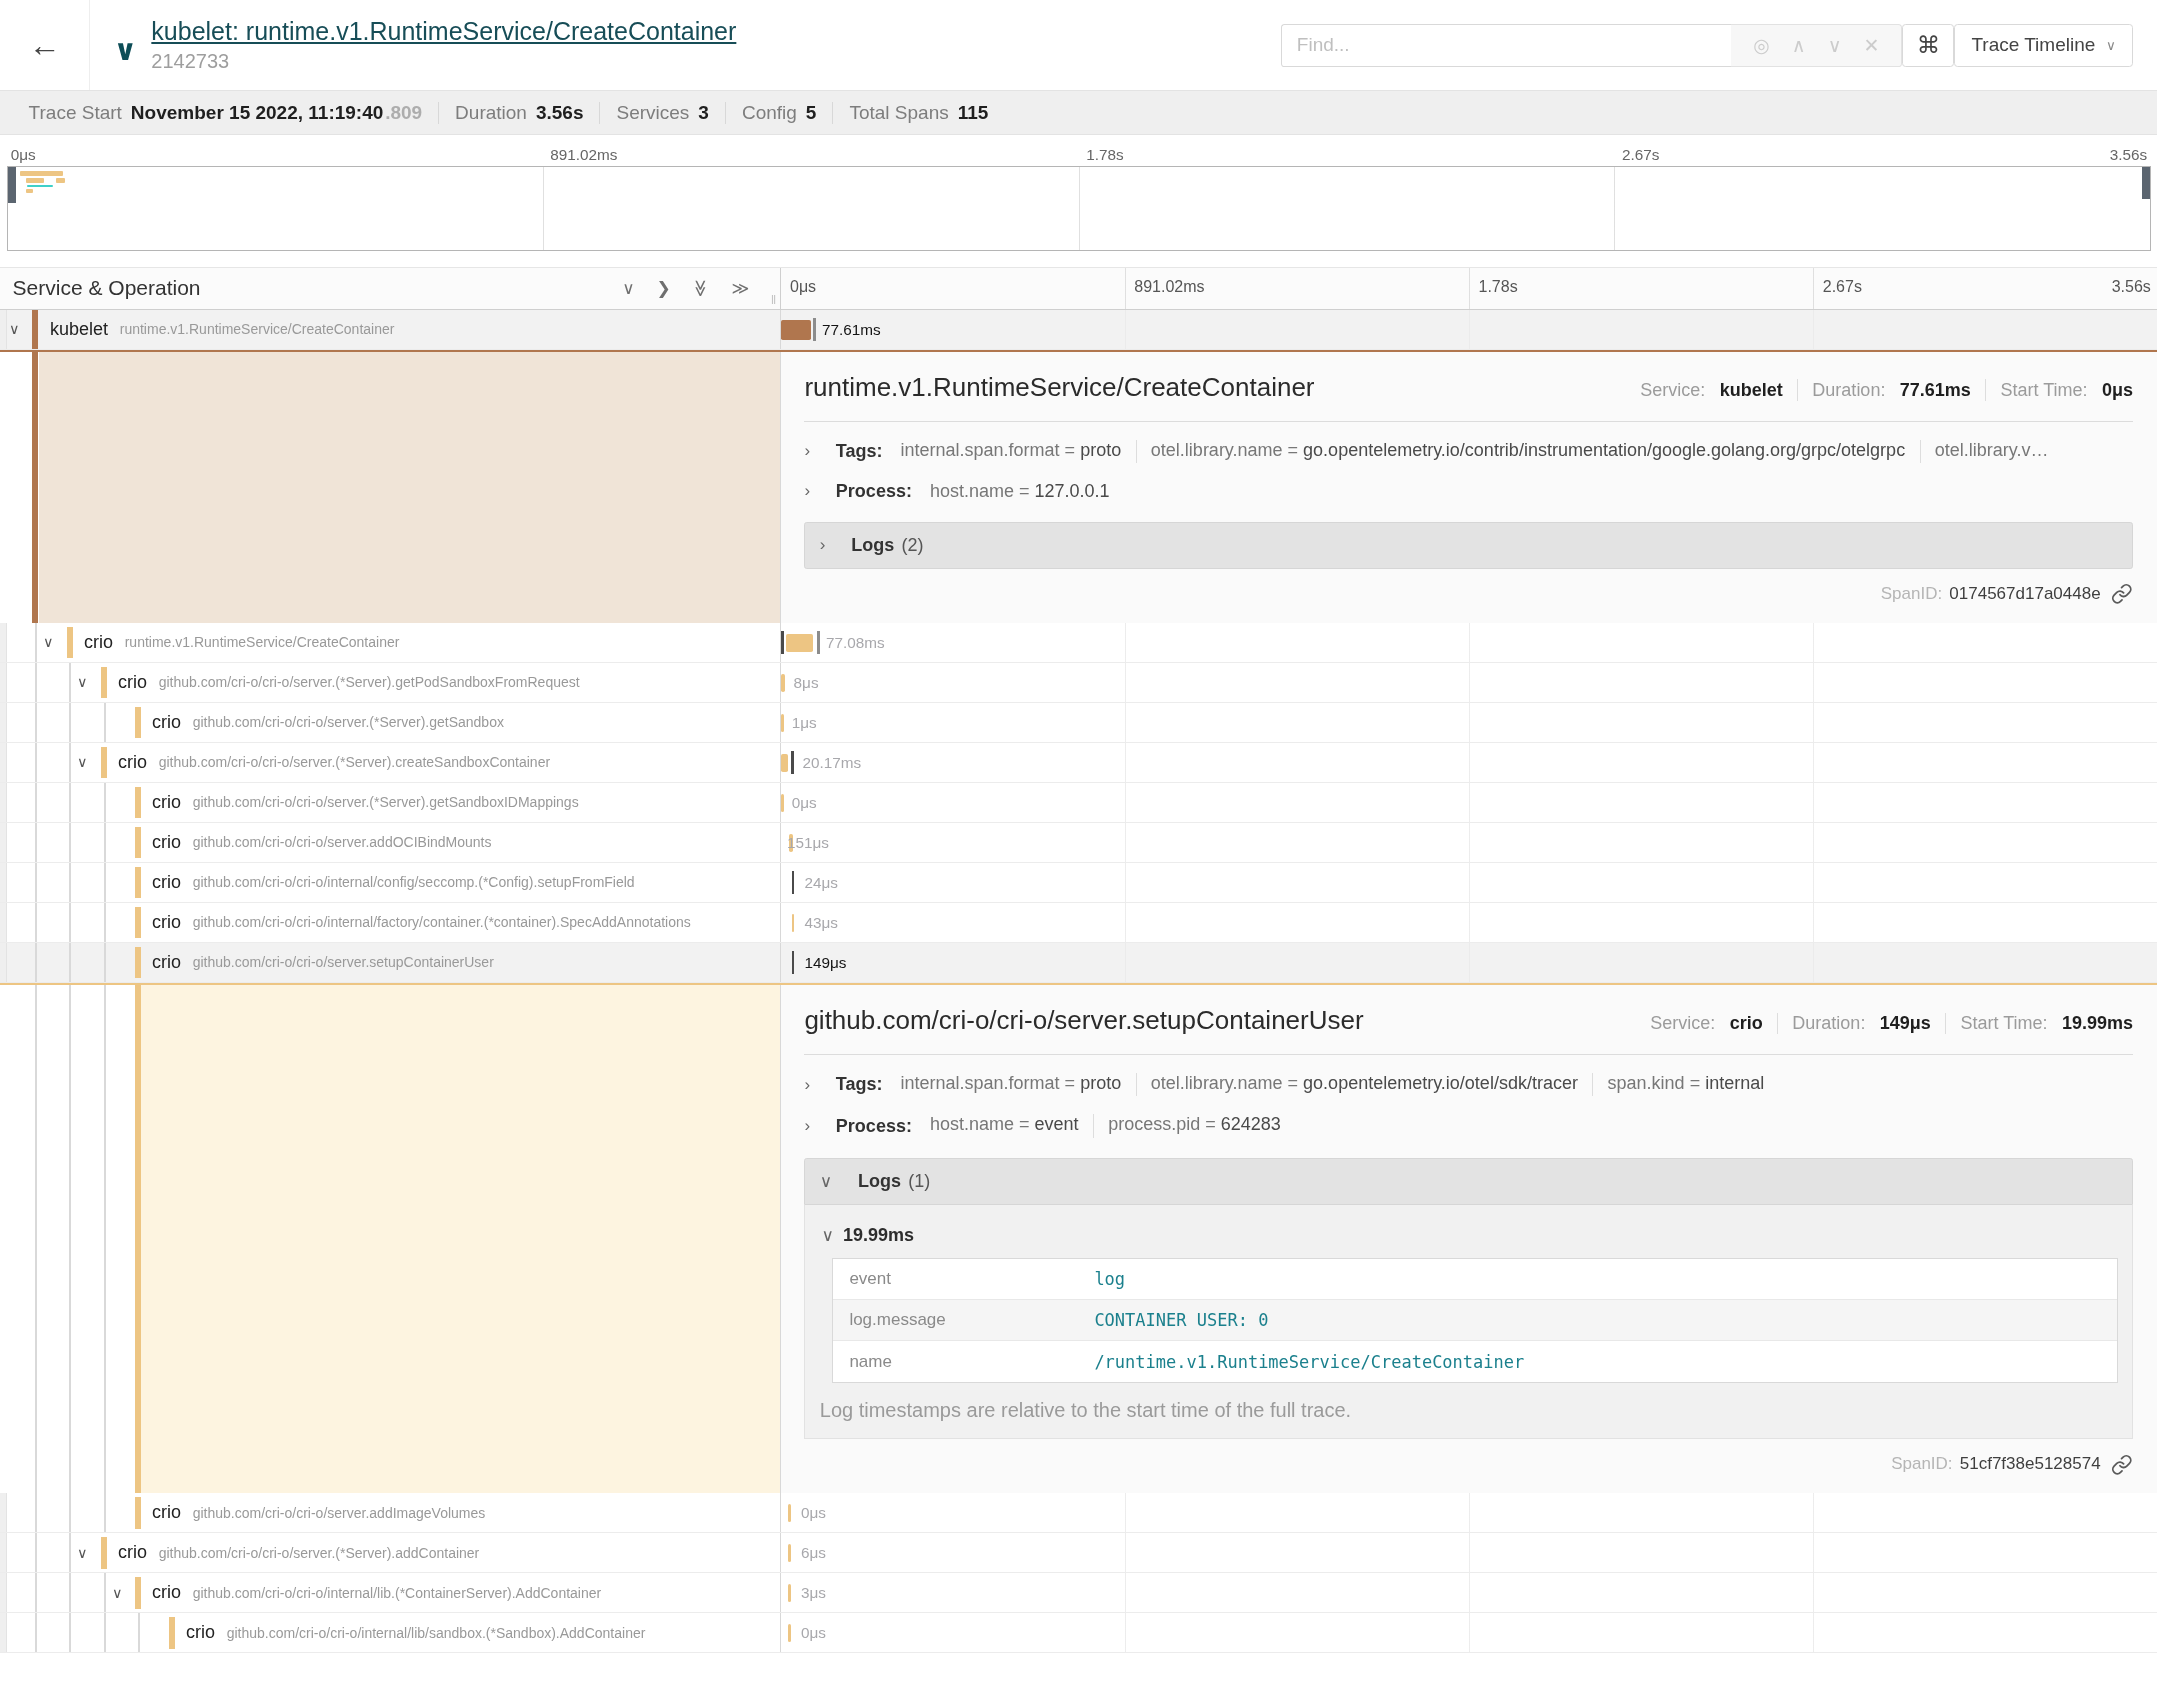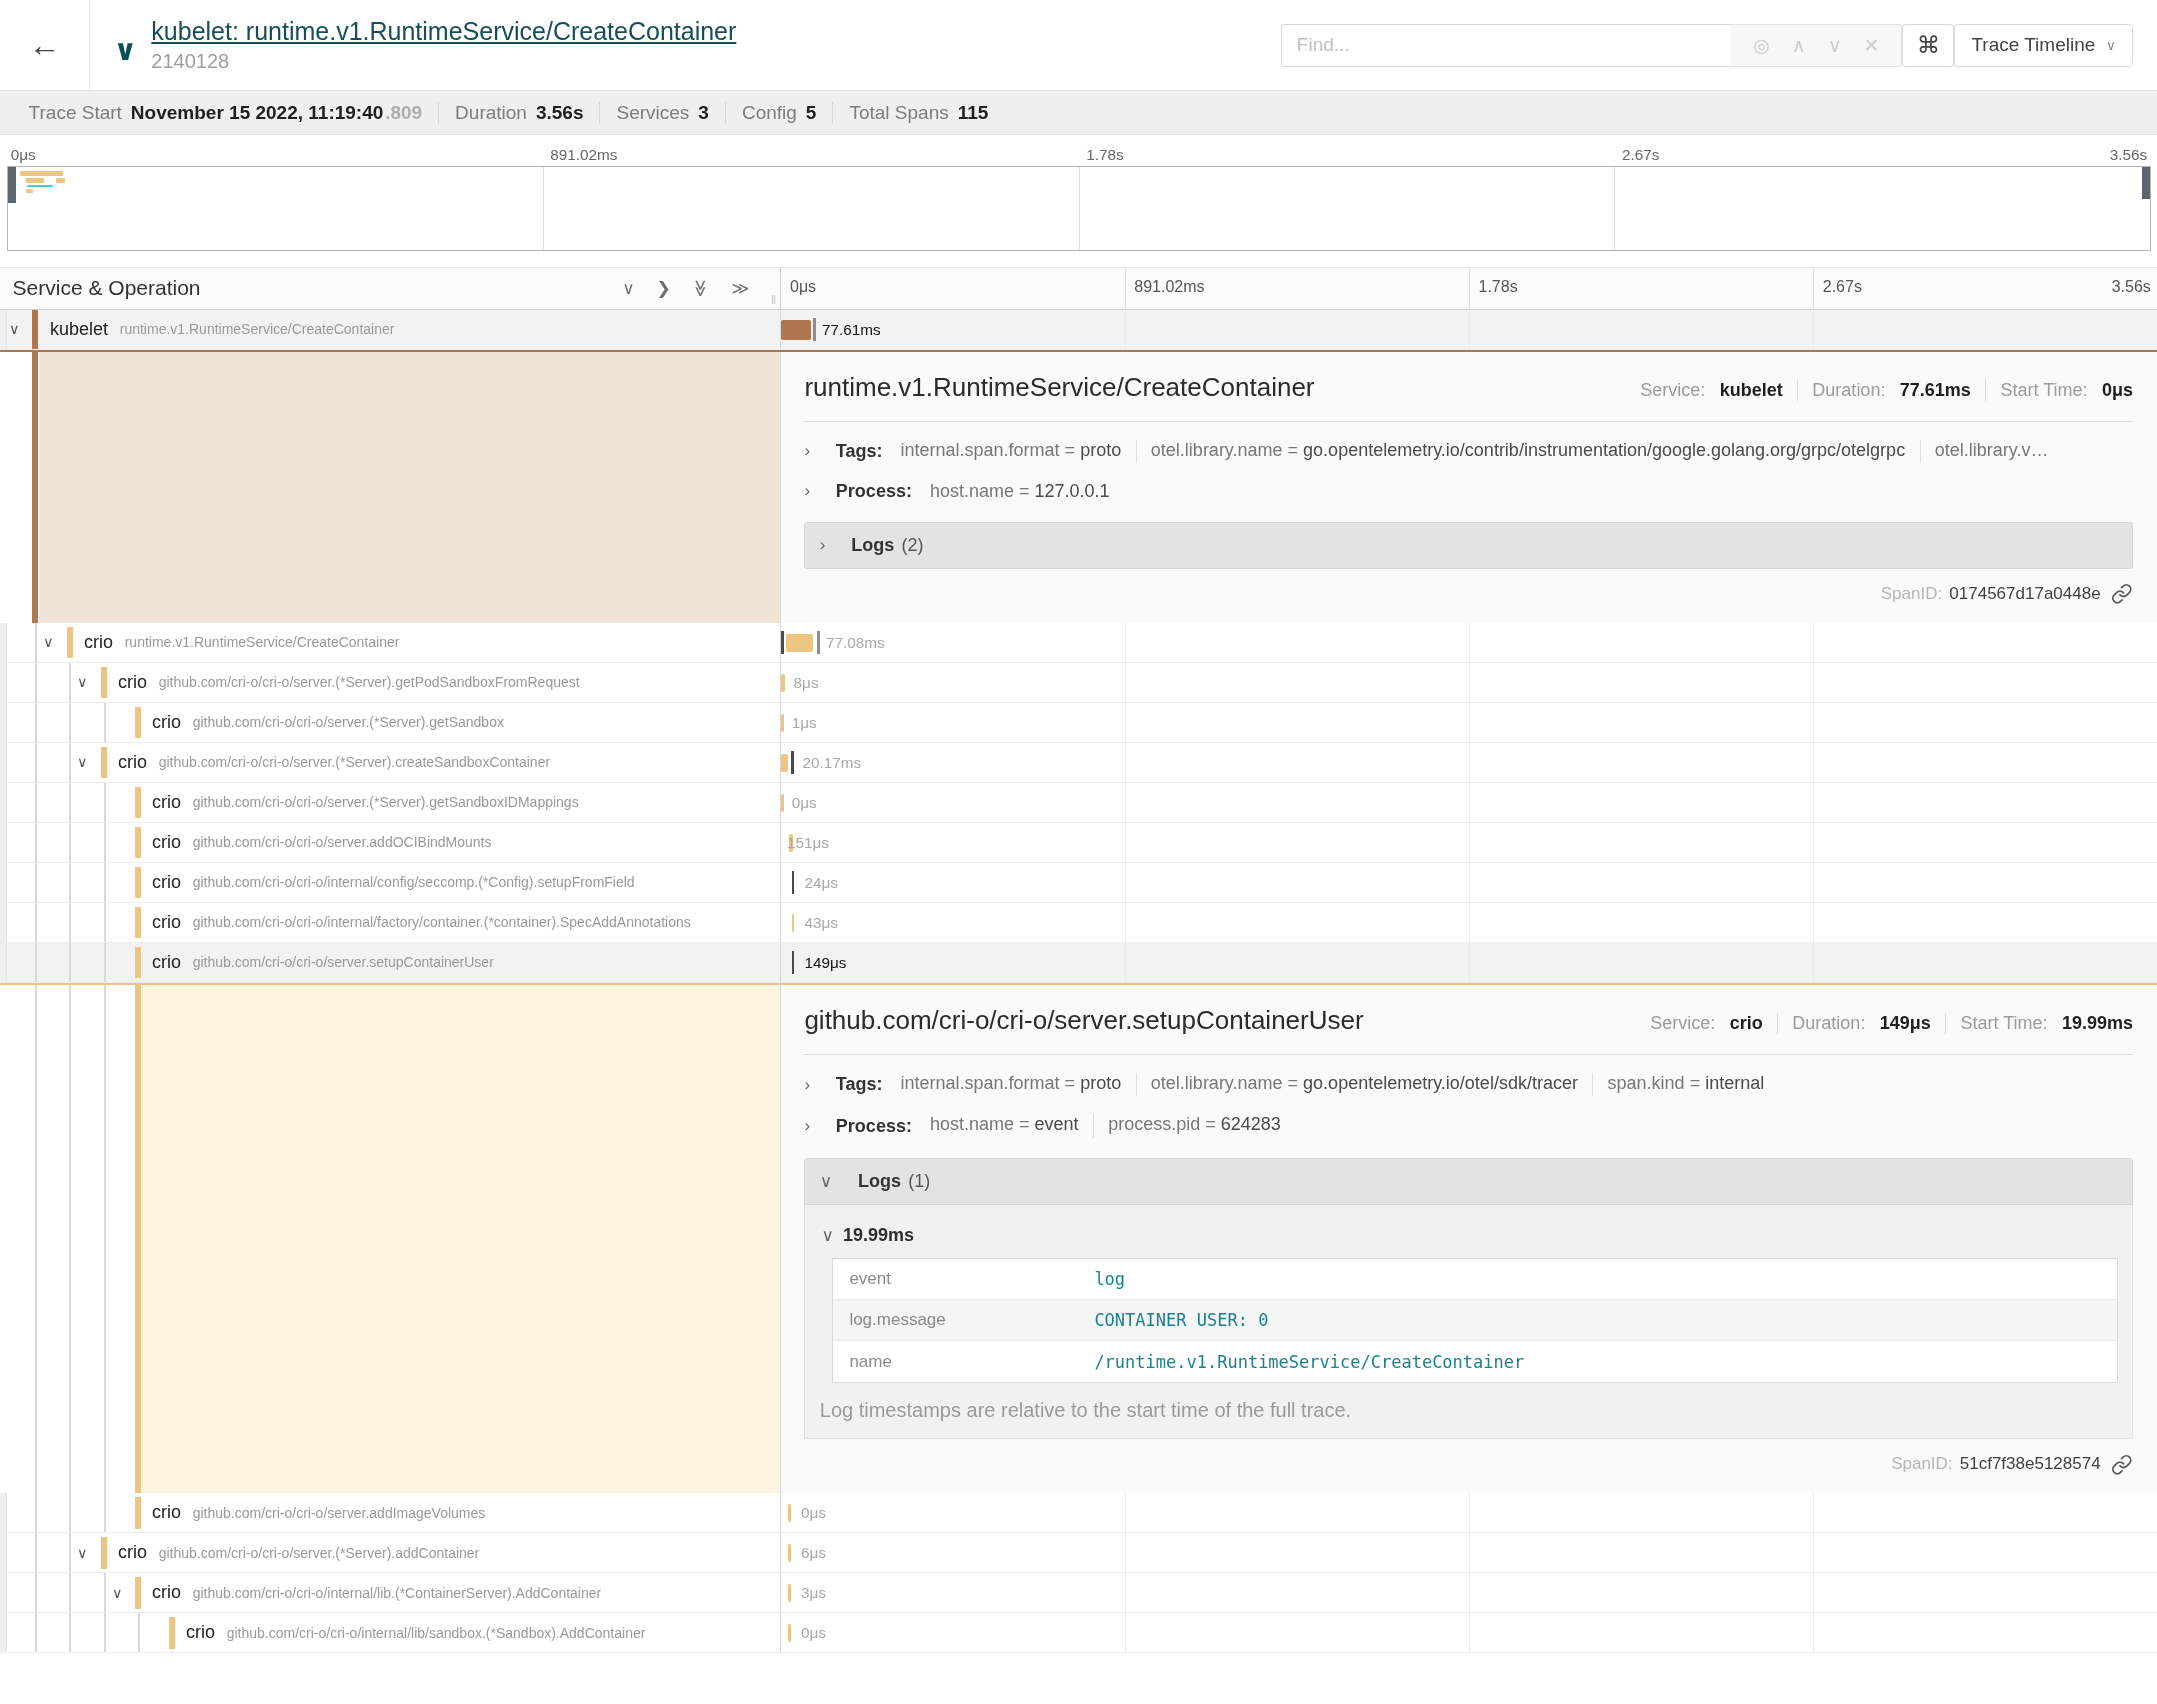--- a/index.html
+++ b/index.html
@@ -129,21 +129,21 @@
 <body>
 
 <div class="app-header">
   <div class="back-btn">
       <span>←</span>
     </div>
   <div class="title-wrap">
     <span class="title-chevron">∨</span>
     <div class="title-block">
       <a class="trace-title">kubelet: runtime.v1.RuntimeService/CreateContainer</a>
-      <span class="trace-id">2140128</span>
+      <span class="trace-id">2142733</span>
     </div>
   </div>
   <div class="header-right">
     <div class="find-group">
       <input class="find-input" placeholder="Find..." style="">
       <div class="find-suffix">
         <span>◎</span>
         <span>∧</span>
         <span>∨</span>
         <span>✕</span>

